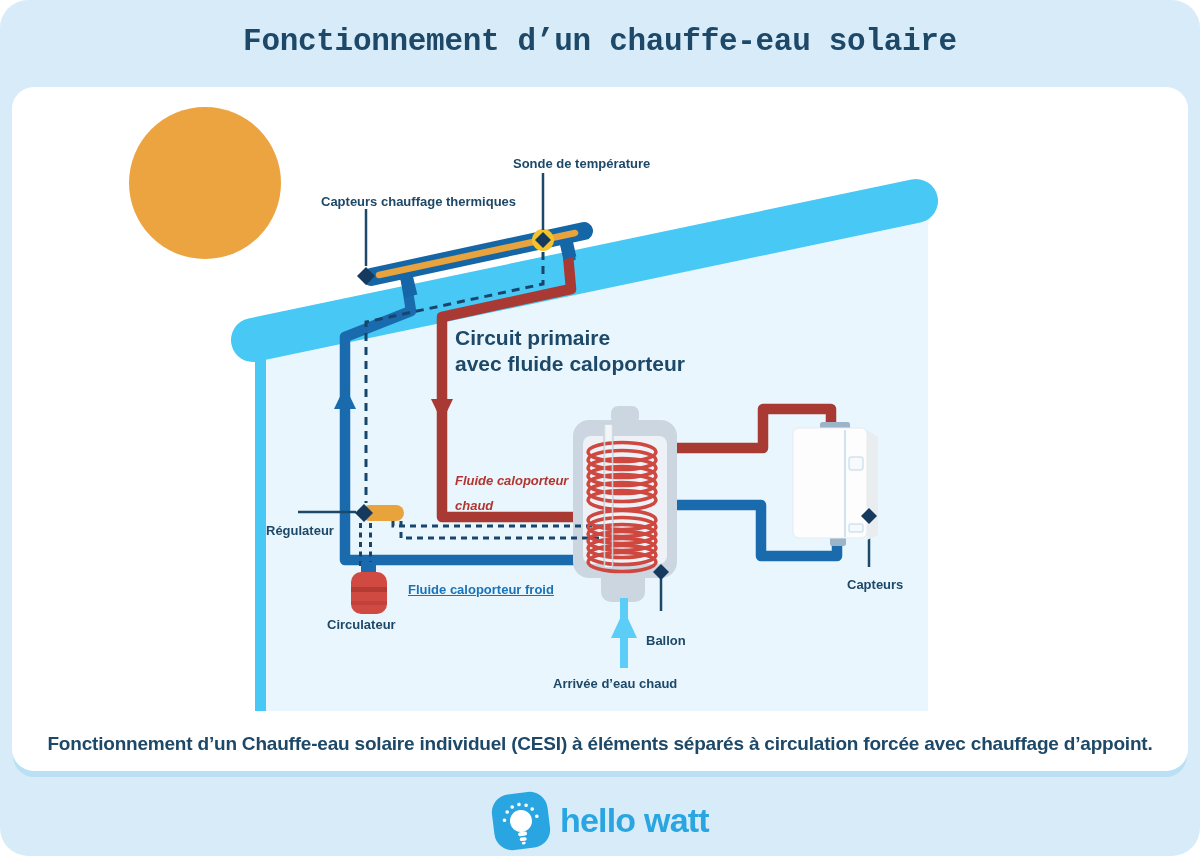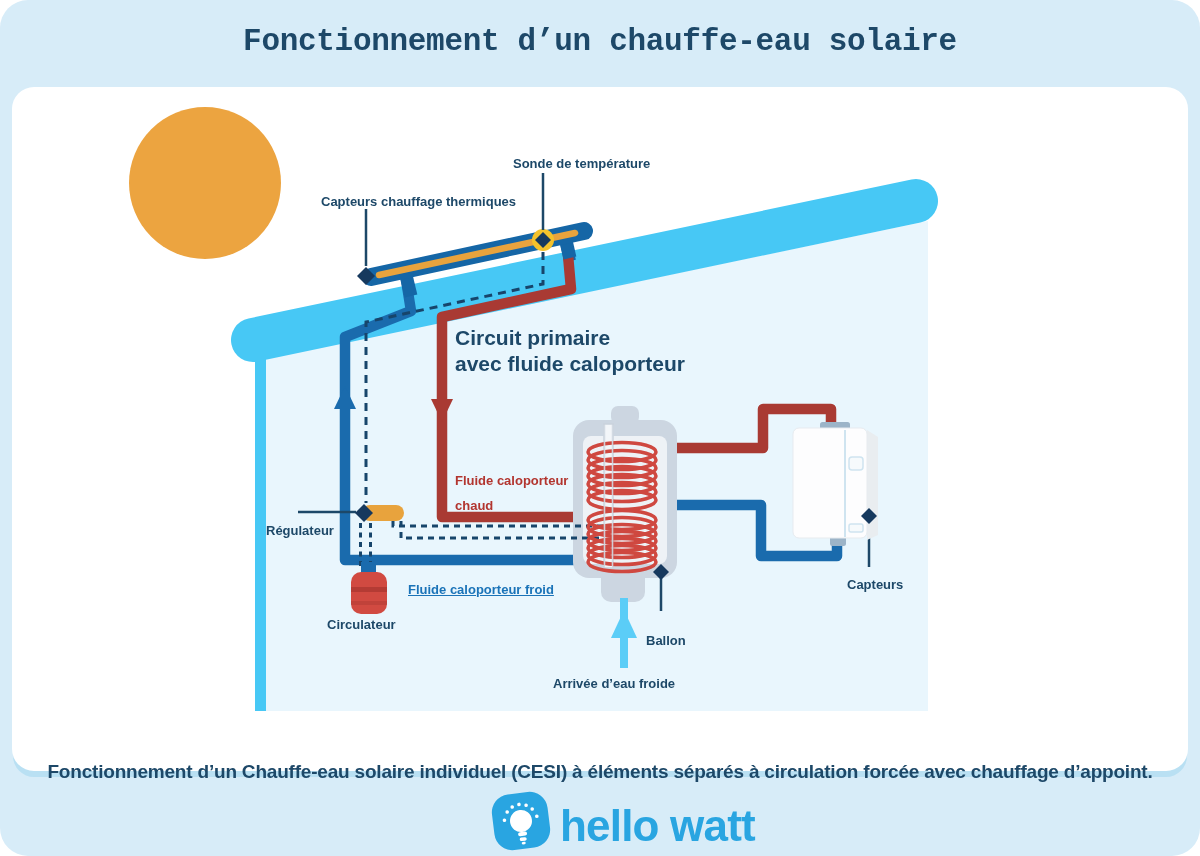--- a/index.html
+++ b/index.html
@@ -17,29 +17,29 @@
   .title{
     position:absolute;left:0;top:24px;width:100%;text-align:center;
     font-size:31px;font-weight:700;color:var(--c-navy,#1d4868);letter-spacing:-0.3px;font-family:Liberation Mono, monospace;
   }
   svg.diagram{position:absolute;inset:0;pointer-events:none;}
   .lbl{
     position:absolute;font-weight:700;font-size:13px;color:var(--c-navy,#1d4868);
     white-space:pre-line;line-height:25px;
   }
   .lbl.big{font-size:21px;line-height:26px;}
-  .lbl.hot{color:var(--c-label-hot,#b2352f);}
+  .lbl.hot{color:var(--c-label-hot,#b2352f);font-style:italic;}
   .lbl.cold{color:var(--c-label-cold,#1a73b8);text-decoration:underline;}
   .caption{
     position:absolute;left:20px;right:20px;top:733px;text-align:center;
-    font-size:19px;font-weight:700;color:var(--c-navy,#1d4868);letter-spacing:-0.2px;margin-top:28px;
+    font-size:19px;font-weight:700;color:var(--c-navy,#1d4868);letter-spacing:-0.2px;
   }
   .logo-text{
     position:absolute;left:560px;top:801px;
-    font-size:44px;font-weight:700;color:var(--c-brand-blue,#29a5e1);letter-spacing:-0.8px;
+    font-size:34px;font-weight:700;color:var(--c-brand-blue,#29a5e1);letter-spacing:-0.8px;
   }
 </style>
 </head>
 <body>
 
 <div class="frame"></div>
 <div class="title">Fonctionnement d’un chauffe-eau solaire</div>
 <div class="card"></div>
 
 <svg class="diagram" viewBox="0 0 1200 856" width="1200" height="856">
@@ -175,16 +175,16 @@
 <div class="lbl" style="left:321px;top:189px">Capteurs chauffage thermiques</div>
 <div class="lbl big" style="left:455px;top:325px">Circuit primaire
 avec fluide caloporteur</div>
 <div class="lbl hot" style="left:455px;top:468px">Fluide caloporteur
 chaud</div>
 <div class="lbl cold" style="left:408px;top:577px">Fluide caloporteur froid</div>
 <div class="lbl" style="left:266px;top:518px">Régulateur</div>
 <div class="lbl" style="left:327px;top:612px">Circulateur</div>
 <div class="lbl" style="left:646px;top:628px">Ballon</div>
 <div class="lbl" style="left:847px;top:572px">Capteurs</div>
-<div class="lbl" style="left:553px;top:671px">Arrivée d’eau froide</div>
+<div class="lbl" style="left:553px;top:671px">Arrivée d’eau chaud</div>
 
 <div class="caption">Fonctionnement d’un Chauffe-eau solaire individuel (CESI) à éléments séparés à circulation forcée avec chauffage d’appoint.</div>
 <div class="logo-text">hello watt</div>
 
 </body></html>

